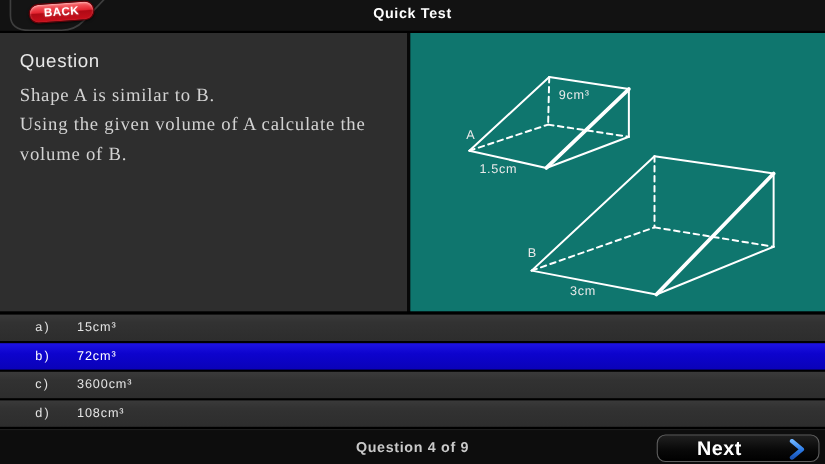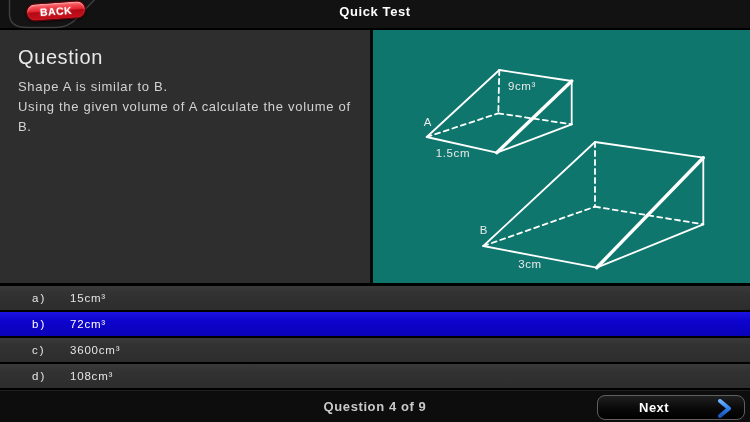--- a/index.html
+++ b/index.html
@@ -19,22 +19,22 @@
               box-shadow:inset 0 1px 2px rgba(255,255,255,.55), 0 1px 2px rgba(0,0,0,.6);
               color:#fff; font-size:10.5px; font-weight:bold; letter-spacing:.4px;
               text-align:center; line-height:16px; transform:rotate(-4deg);
               cursor:pointer; text-shadow:0 0 2px rgba(255,160,160,.8); }
 
   
   .main { display:flex; height:253px; }
   .q-panel { width:370px; background:#2e2e2e; padding:16px 18px; }
   .v-divider { width:3px; background:#070707; }
   .d-panel { flex:1; background:#0f766e; position:relative; }
-  .q-heading { color:#e8e8e8; font-size:20px; letter-spacing:.6px; margin-bottom:8px; }
-  .q-line { color:#d2d2d2; font-size:13px; letter-spacing:.7px; line-height:1.55; }
+  .q-heading { color:#e8e8e8; font-size:17px; letter-spacing:.6px; margin-bottom:8px; }
+  .q-line { color:#d2d2d2; font-size:17px; letter-spacing:.7px; line-height:1.55;font-family:Liberation Serif, serif; }
 
   .d-panel svg { display:block; }
   .d-label { fill:#e9e9e9; font-size:11.5px; letter-spacing:.6px;
              font-family:"Liberation Sans", sans-serif; }
 
   
   .answers { background:#000; padding-top:3px; }
   .answer-row { height:24px; margin-bottom:2px; display:flex; align-items:center;
                 padding-left:32px; cursor:pointer;
                 background:linear-gradient(180deg,#3a3a3a 0%,#323232 30%,#2d2d2d 100%); }
@@ -47,21 +47,21 @@
   .footer { position:relative; height:34px; background:#0d0d0d;
             border-top:1px solid #1e1e1e; }
   .progress { position:absolute; left:0; right:0; top:0; height:34px; line-height:32px;
               text-align:center; color:#c9c9c9; font-size:13px; font-weight:bold;
               letter-spacing:.6px; }
   .next-btn { position:absolute; right:5px; top:4px; width:148px; height:25px;
               border:1px solid #5f5f5f; border-radius:8px;
               background:linear-gradient(180deg,#1f1f1f 0%,#090909 55%,#000 100%);
               cursor:pointer; }
   .next-label { position:absolute; left:0; right:34px; top:0; height:25px; line-height:24px;
-                text-align:center; color:#fff; font-size:13px; font-weight:bold;
+                text-align:center; color:#fff; font-size:18px; font-weight:bold;
                 letter-spacing:.4px; }
   .next-chevron { position:absolute; right:11px; top:3px; }
 </style>
 </head>
 <body>
 
 <div id="app">
 
   <div class="titlebar">
     <svg class="back-plate" width="110" height="30" viewBox="0 0 110 30">

